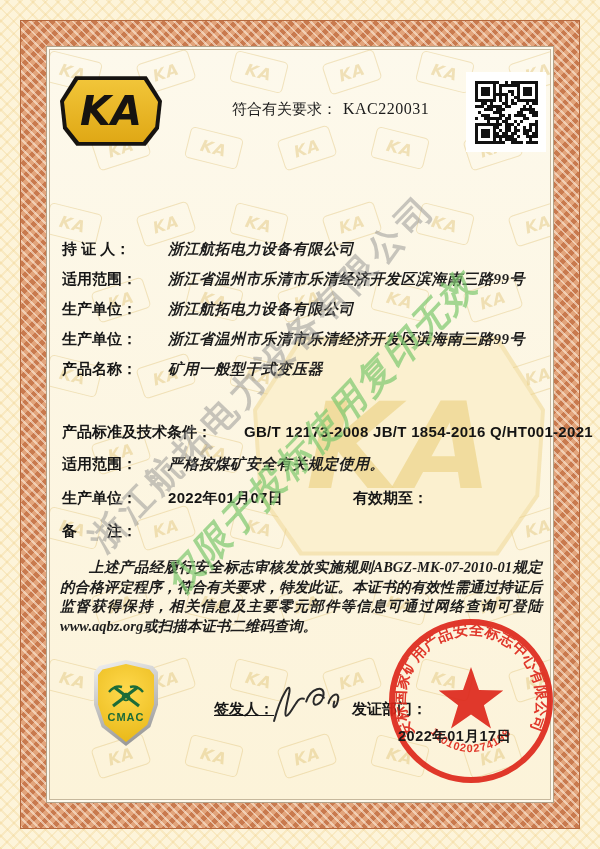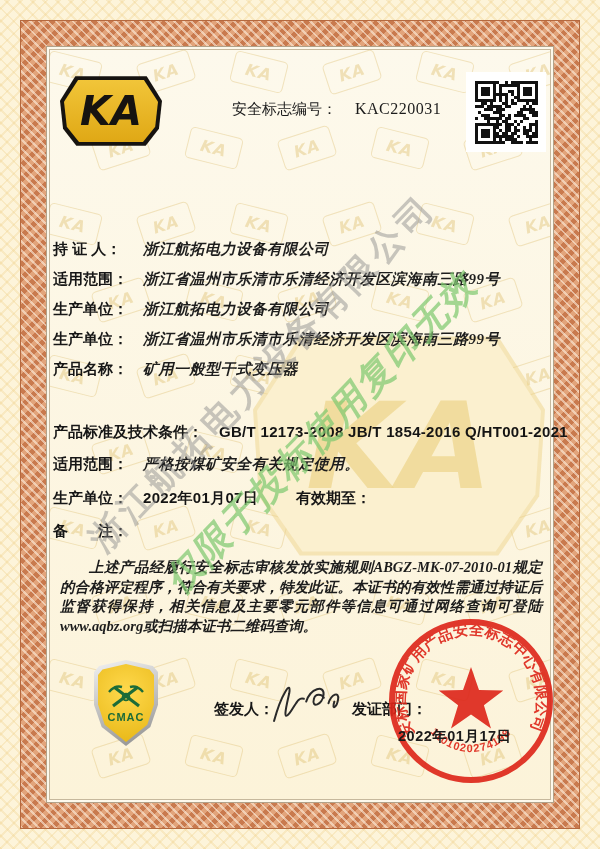--- a/index.html
+++ b/index.html
@@ -45,27 +45,27 @@
   
   .ka-logo{position:absolute; left:60px; top:74px; width:102px; height:74px; z-index:3;
     clip-path:polygon(15% 3%,85% 3%,100% 36%,97% 74%,84% 97%,16% 97%,3% 74%,0 36%);
     background:#161310; display:flex; align-items:center; justify-content:center;}
   .ka-logo-in{position:absolute; inset:4px;
     clip-path:polygon(15% 3%,85% 3%,100% 36%,97% 74%,84% 97%,16% 97%,3% 74%,0 36%);
     background:linear-gradient(#f2c63a,#dfa714); display:flex; align-items:center; justify-content:center;
     font:900 italic 40px "DejaVu Sans",sans-serif; color:#161310; letter-spacing:0px;}
   .cert-line{position:absolute; left:232px; top:100px; z-index:3; color:#1c1c1c;
     font:400 15px "Liberation Serif","DejaVu Serif",serif;}
-  .cert-line .no{font-size:16px; letter-spacing:.5px; margin-left:18px;}
+  .cert-line .no{font-size:16px; letter-spacing:.5px; margin-left:6px;}
   .qr-box{position:absolute; left:466px; top:72px; width:80px; height:80px; background:#fff; z-index:3;
     display:flex; align-items:center; justify-content:center;}
   .doc-title{position:absolute; left:0; right:0; top:160px; z-index:3; text-align:center; margin:0;
     font:700 31px "Liberation Serif","DejaVu Serif",serif; color:#141414; letter-spacing:2px;}
   
-  .row{position:absolute; left:53px; z-index:3; display:flex; align-items:flex-start; white-space:nowrap;}
+  .row{position:absolute; left:62px; z-index:3; display:flex; align-items:flex-start; white-space:nowrap;gap:16px;}
   .lbl{font:700 15px/1.2 "Liberation Sans","DejaVu Sans",sans-serif; color:#161616; width:90px; flex:0 0 auto;}
   .lbl.auto{width:auto; margin-right:16px;}
   .kai{font:700 italic 15px/1.2 "Liberation Serif","DejaVu Serif",serif; color:#1d1d1d; letter-spacing:.5px;}
   .sansv{font:700 15px/1.2 "Liberation Sans","DejaVu Sans",sans-serif; color:#141414; letter-spacing:.3px;}
   .gap{display:inline-block; width:38px;}
   .statement{position:absolute; left:60px; top:558px; width:482px; z-index:3;
     font:700 italic 14.5px/19.5px "Liberation Serif","DejaVu Serif",serif; color:#1c1c1c;
     text-align:justify; text-indent:2em; margin:0;}
   
   .wm{position:absolute; white-space:nowrap; transform-origin:0 50%; z-index:4; pointer-events:none;
@@ -77,21 +77,21 @@
   
   .shield{position:absolute; left:94px; top:660px; width:64px; height:86px; z-index:5;
     clip-path:polygon(50% 0%,92% 7%,100% 14%,100% 52%,88% 78%,50% 100%,12% 78%,0% 52%,0% 14%,8% 7%);
     background:linear-gradient(160deg,#f2f2f2,#8e8e8e);}
   .shield-in{position:absolute; inset:4px;
     clip-path:polygon(50% 0%,92% 7%,100% 14%,100% 52%,88% 78%,50% 100%,12% 78%,0% 52%,0% 14%,8% 7%);
     background:radial-gradient(circle at 50% 35%, #ffd94d, #e6b512);
     display:flex; flex-direction:column; align-items:center; justify-content:center; gap:2px;}
   .shield-label{font:800 11px "Liberation Sans",sans-serif; color:#1c6b38; letter-spacing:1px;}
   .sig-label{position:absolute; left:214px; top:700px; z-index:5;
-    font:700 15px "Liberation Sans",sans-serif; color:#161616;}
+    font:700 15px "Liberation Sans",sans-serif; color:#161616;text-decoration:underline;}
   .dept-label{position:absolute; left:352px; top:700px; z-index:5;
     font:700 15px "Liberation Sans",sans-serif; color:#161616;}
   .signature{position:absolute; left:258px; top:672px; z-index:6; transform:rotate(-6deg);}
   .seal{position:absolute; left:386px; top:616px; z-index:6; opacity:.9;}
   .seal-date{position:absolute; left:398px; top:727px; z-index:7;
     font:700 14.5px "Liberation Sans",sans-serif; color:#1a1a1a; letter-spacing:.5px;}
 </style>
 </head>
 <body>
 
@@ -160,21 +160,21 @@
 
   <div class="big-ka">
     <div class="big-ka-in">KA</div>
   </div>
 
   <div class="ka-logo">
     <div class="ka-logo-in">KA</div>
   </div>
 
   <div class="cert-line">
-    <span>安全标志编号：</span><span class="no">KAC220031</span>
+    <span>符合有关要求：</span><span class="no">KAC220031</span>
   </div>
 
   <div class="qr-box">
     <svg id="qr-grid" width="63" height="63" viewBox="0 0 63 63" fill="#111" shape-rendering="crispEdges">
         <rect x="0" y="0" width="3" height="3"></rect>
         <rect x="3" y="0" width="3" height="3"></rect>
         <rect x="6" y="0" width="3" height="3"></rect>
         <rect x="9" y="0" width="3" height="3"></rect>
         <rect x="12" y="0" width="3" height="3"></rect>
         <rect x="15" y="0" width="3" height="3"></rect>

